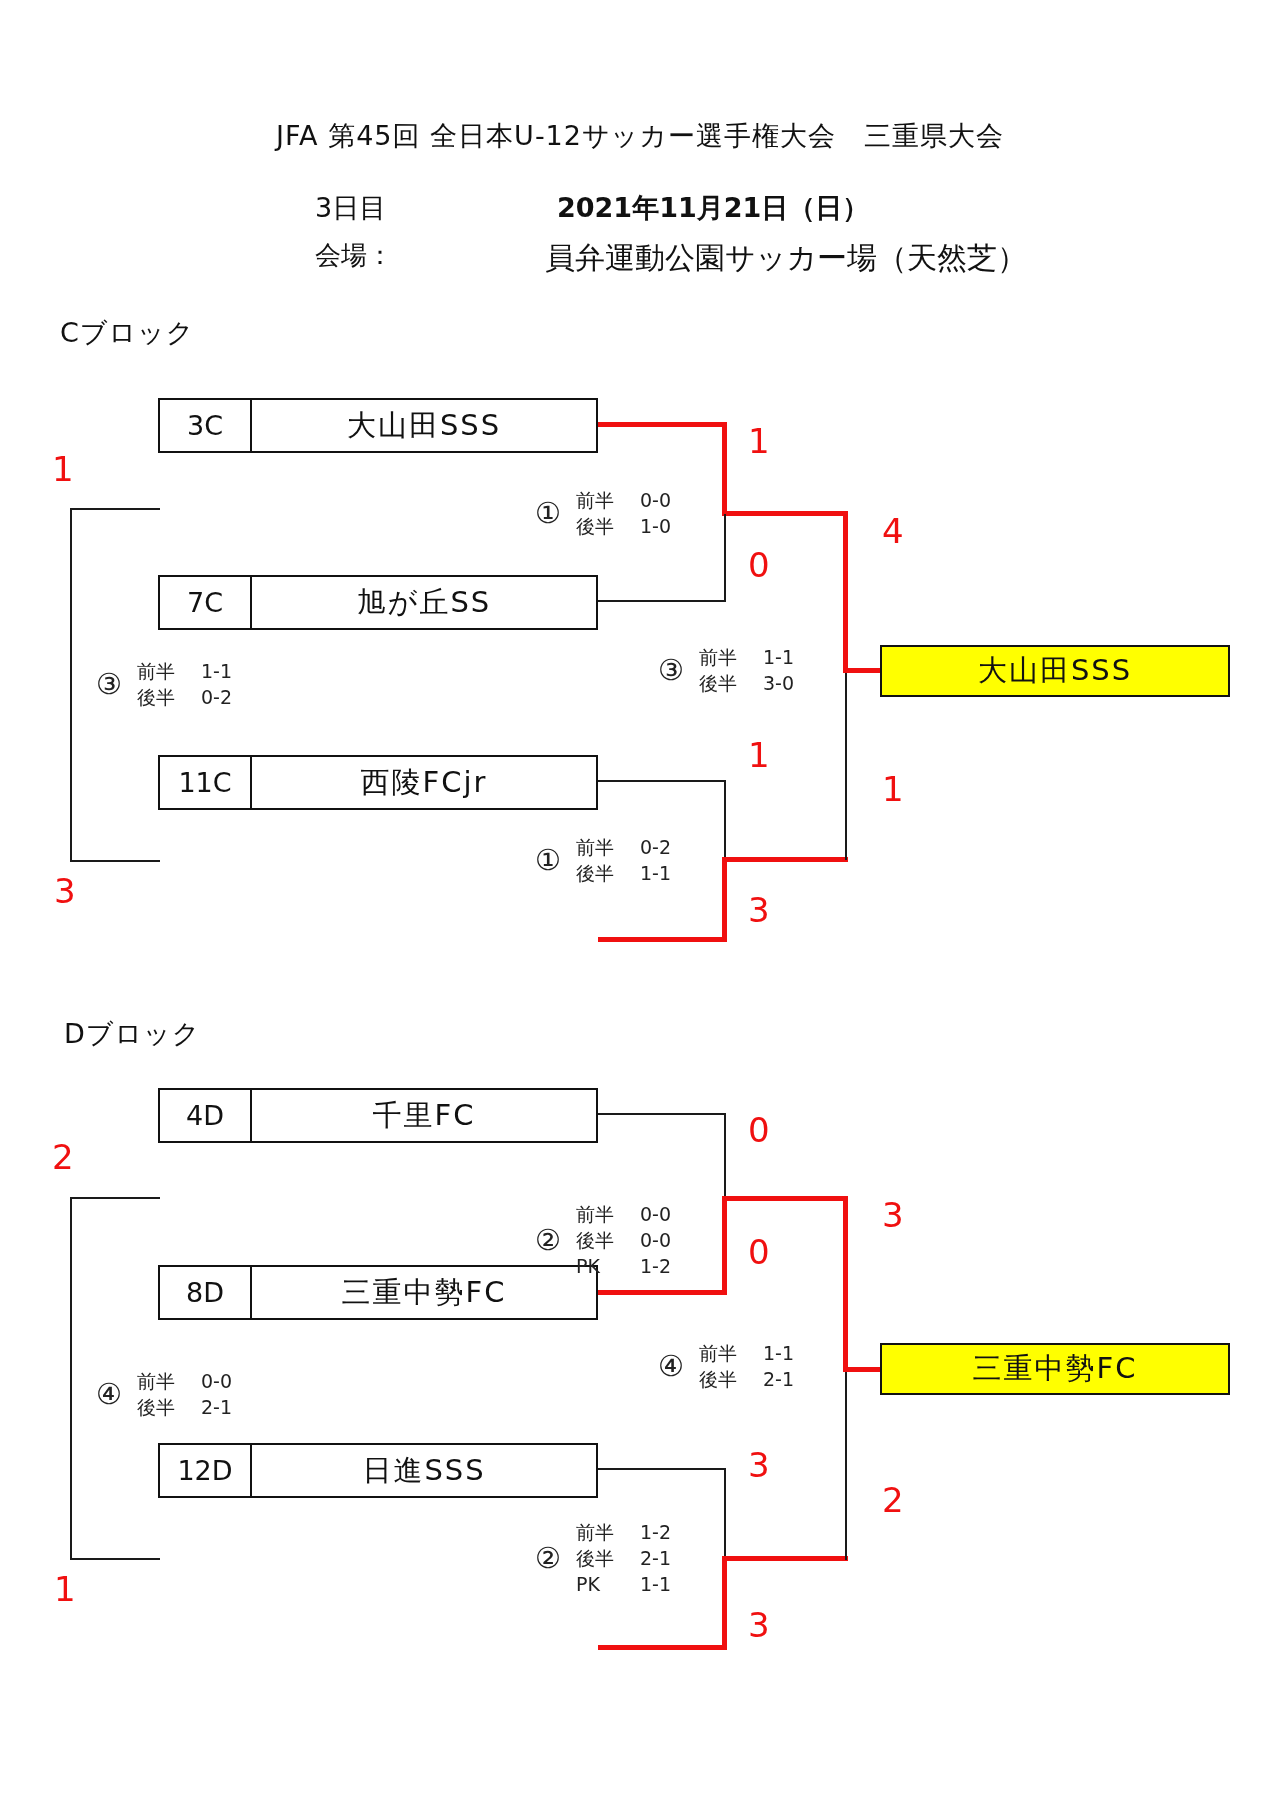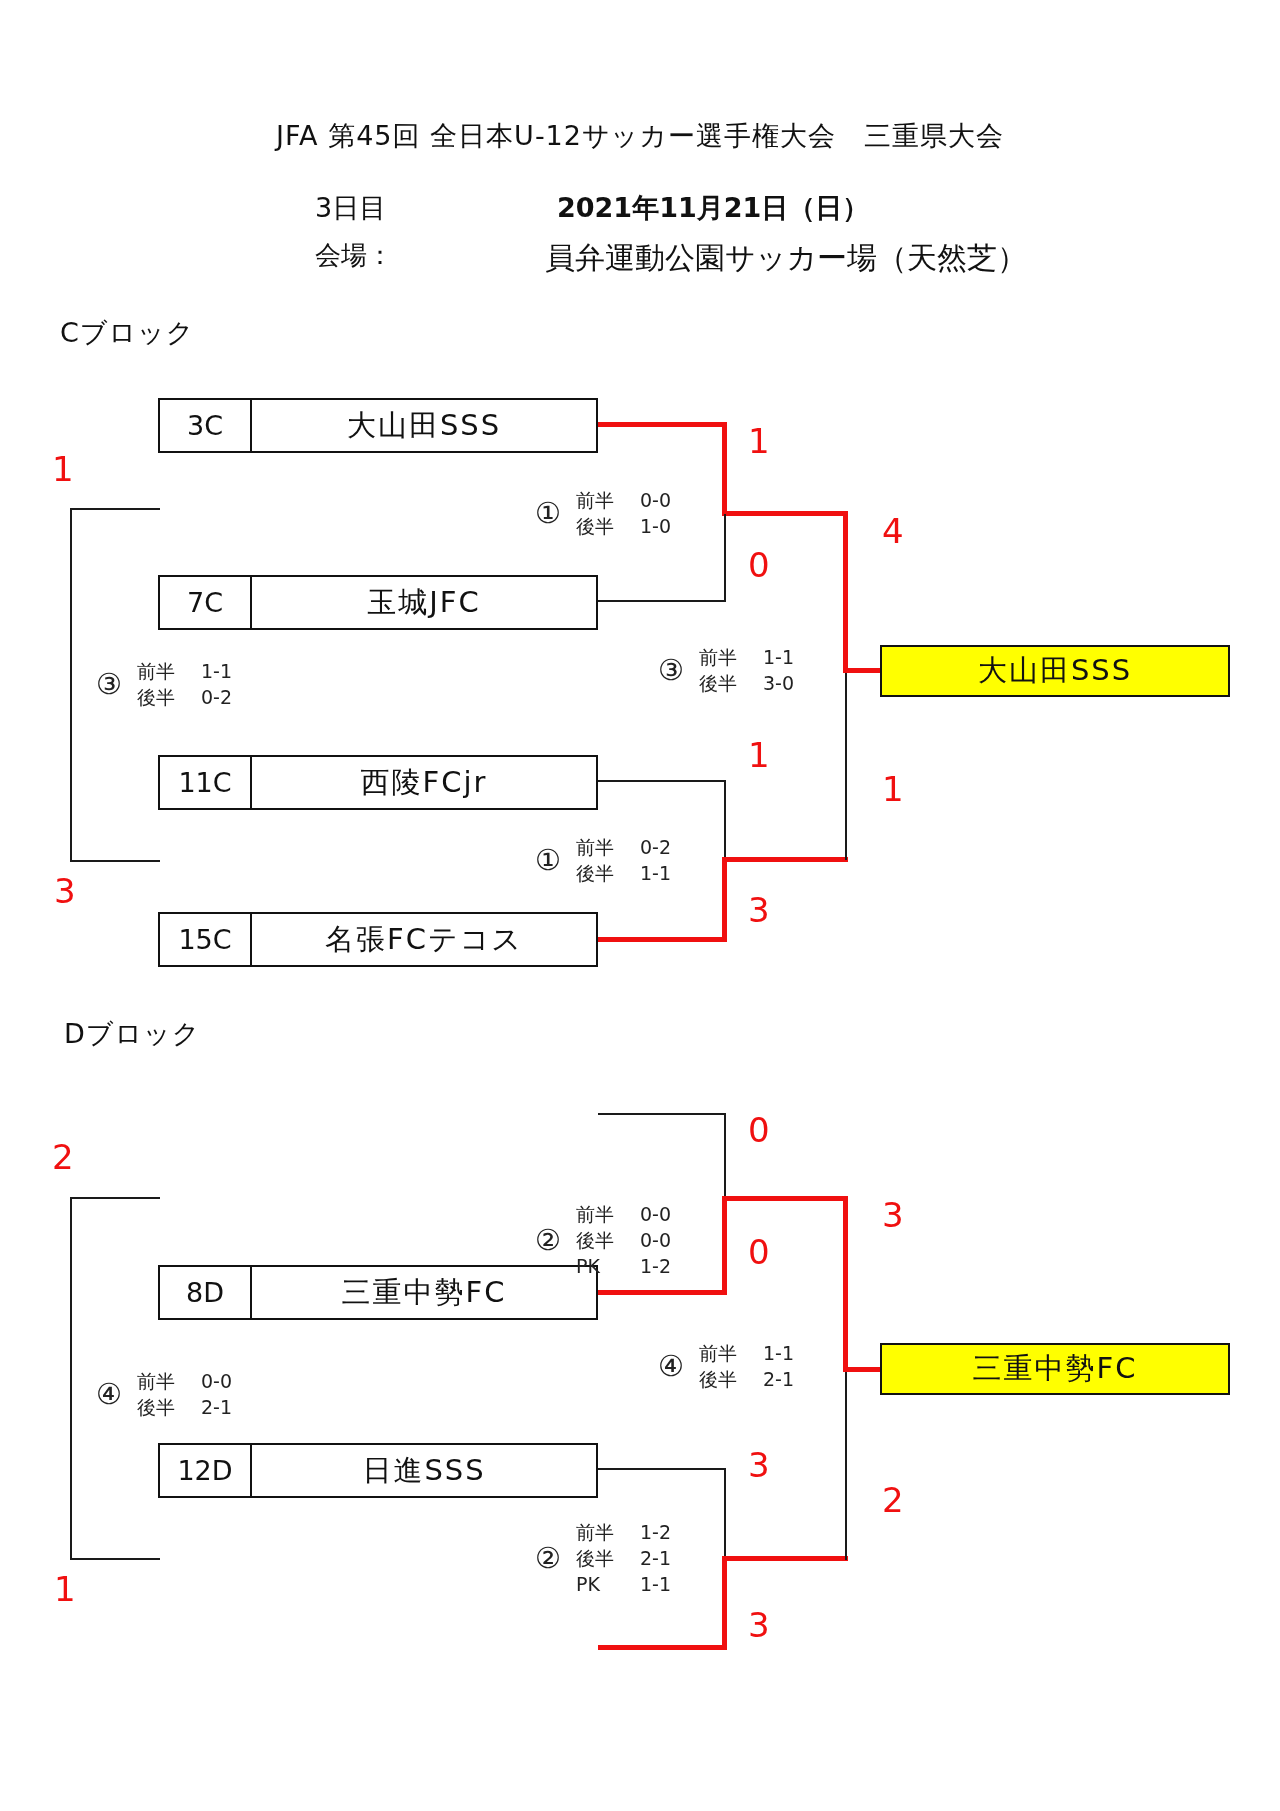--- a/index.html
+++ b/index.html
@@ -45,29 +45,25 @@
   <div class="hdr-row3-venue">員弁運動公園サッカー場（天然芝）</div>
 
   <div class="blocklabel" style="left:60px;top:315px">Cブロック</div>
 
   <div class="teambox" style="top:398px">
     <div class="seed">3C</div>
     <div class="tname">大山田SSS</div>
   </div>
   <div class="teambox" style="top:575px">
     <div class="seed">7C</div>
-    <div class="tname">玉城JFC</div>
+    <div class="tname">旭が丘SS</div>
   </div>
   <div class="teambox" style="top:755px">
     <div class="seed">11C</div>
     <div class="tname">西陵FCjr</div>
-  </div>
-  <div class="teambox" style="top:912px">
-    <div class="seed">15C</div>
-    <div class="tname">名張FCテコス</div>
   </div>
 
   <div class="hline redline" style="left:598px;top:422px;width:129px;height:5px"></div>
   <div class="vline redline" style="left:722px;top:422px;width:5px;height:94px"></div>
   <div class="hline redline" style="left:722px;top:511px;width:126px;height:5px"></div>
   <div class="hline" style="left:598px;top:600px;width:126px;height:2px"></div>
   <div class="vline" style="left:724px;top:514px;width:2px;height:88px"></div>
 
   <div class="hline" style="left:598px;top:780px;width:126px;height:2px"></div>
   <div class="vline" style="left:724px;top:780px;width:2px;height:80px"></div>
@@ -118,20 +114,24 @@
     <span class="mrows">
       <div><span class="rl">前半</span><span>1-1</span></div>
       <div><span class="rl">後半</span><span>0-2</span></div>
     </span>
   </div>
 
   <div class="champ" style="top:645px">大山田SSS</div>
 
   <div class="blocklabel" style="left:64px;top:1016px">Dブロック</div>
 
+  <div class="teambox" style="top:1088px">
+    <div class="seed">4D</div>
+    <div class="tname">千里FC</div>
+  </div>
   <div class="teambox" style="top:1265px">
     <div class="seed">8D</div>
     <div class="tname">三重中勢FC</div>
   </div>
   <div class="teambox" style="top:1443px">
     <div class="seed">12D</div>
     <div class="tname">日進SSS</div>
   </div>
 
   <div class="hline" style="left:598px;top:1113px;width:126px;height:2px"></div>

